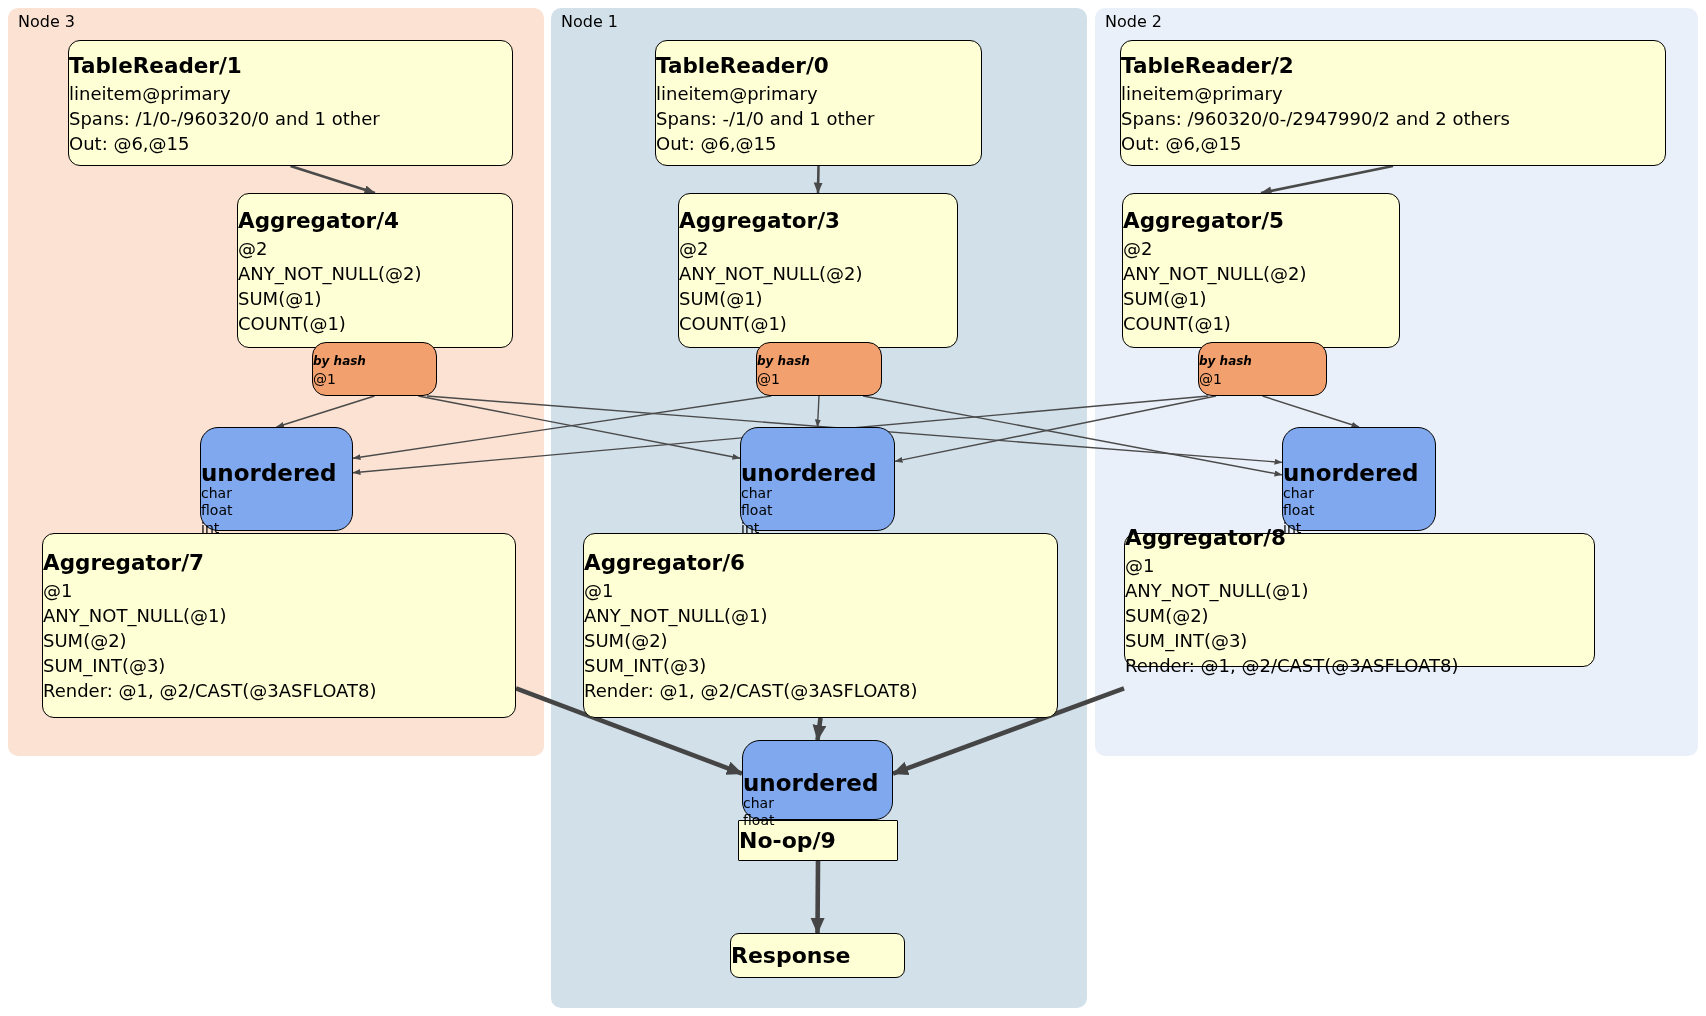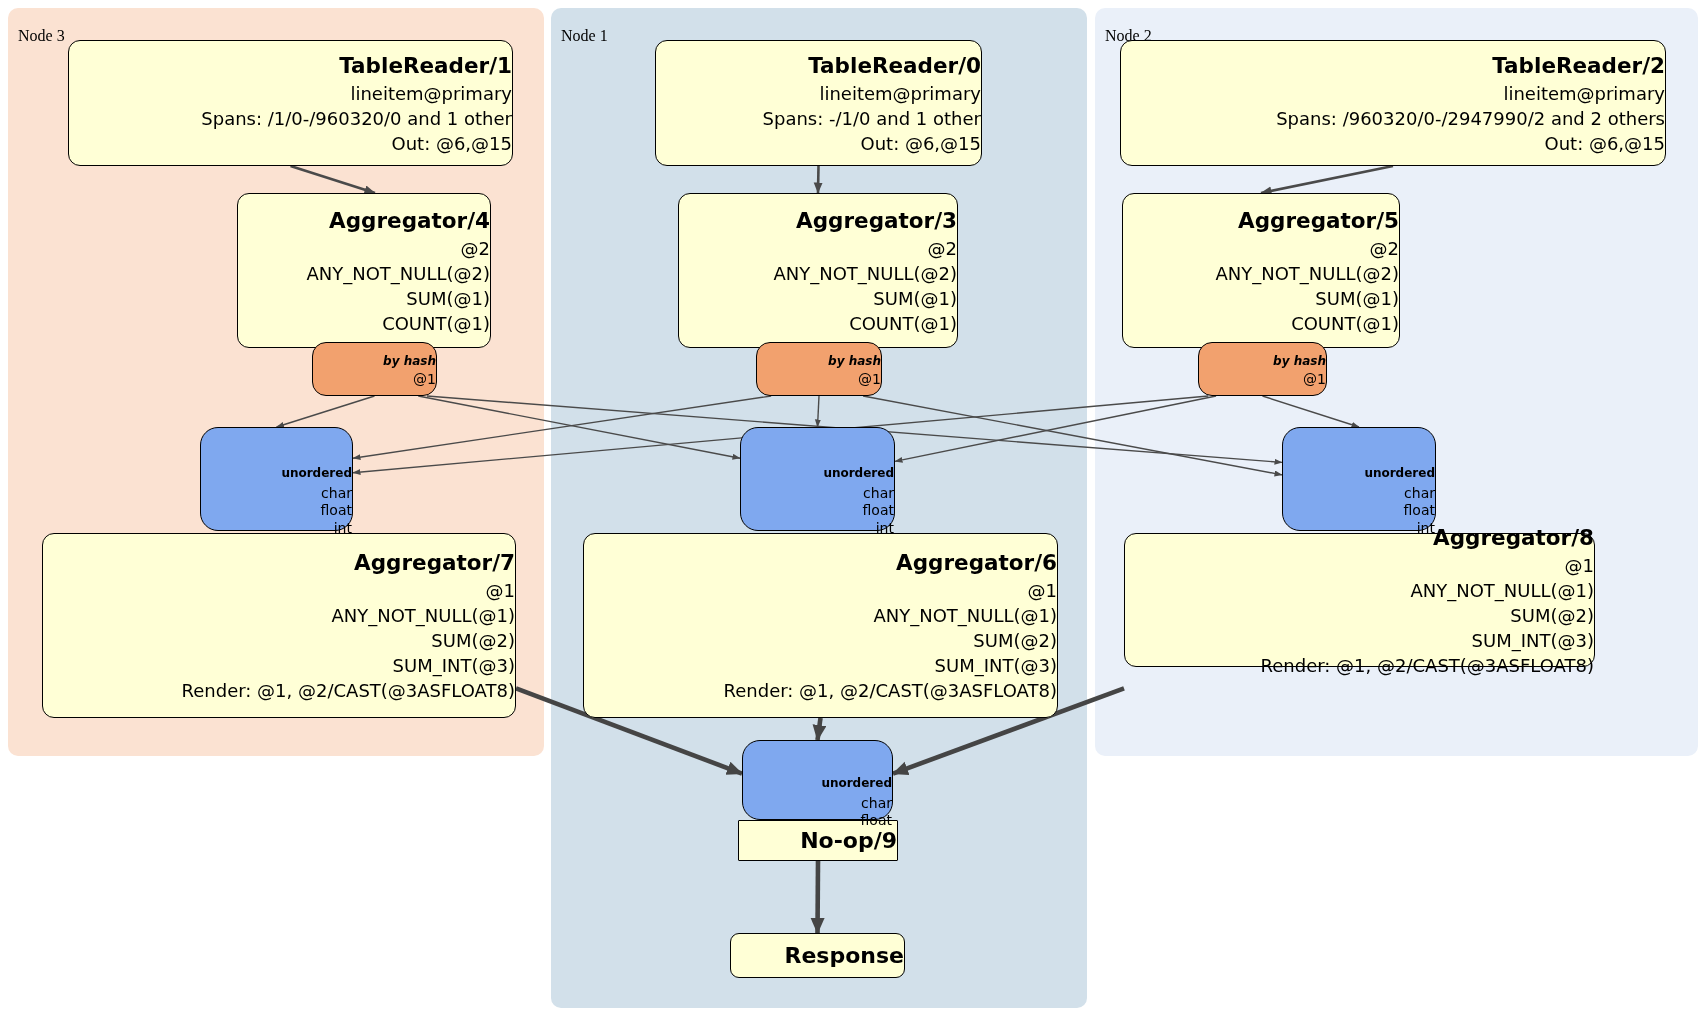--- a/index.html
+++ b/index.html
@@ -5,38 +5,38 @@
   html,body{margin:0;padding:0;background:#ffffff;}
   #stage{
     position:relative;width:1706px;height:1016px;overflow:hidden;
     font-family:"DejaVu Sans","Liberation Sans",sans-serif;color:#000;
     background:#ffffff;
   }
   .region{position:absolute;border-radius:10px;z-index:0;}
   #region-node3{background:var(--node3-bg,#fbe2d2);}
   #region-node1{background:var(--node1-bg,#d2e0ea);}
   #region-node2{background:var(--node2-bg,#eaf0f9);}
-  .region-label{position:absolute;left:10px;top:19px;font-size:16px;font-family:Liberation Serif, serif;}
+  .region-label{position:absolute;left:10px;top:4px;font-size:16px;}
   #edges{position:absolute;left:0;top:0;z-index:1;}
   .edge-thin{stroke:#4a4a4a;stroke-width:1.4;}
   .edge-med{stroke:#4a4a4a;stroke-width:2.6;}
   .edge-thick{stroke:#454545;stroke-width:4.6;}
   .node-box{
     position:absolute;box-sizing:border-box;z-index:2;
-    display:flex;flex-direction:column;align-items:flex-end;justify-content:center;
+    display:flex;flex-direction:column;align-items:flex-start;justify-content:center;
     text-align:center;border:1.5px solid #000;
   }
   .ybox{background:var(--box-bg,#ffffd6);border-radius:12px;}
   .router{background:var(--router-bg,#f2a16e);border-radius:14px;z-index:3;}
   .sync{background:var(--sync-bg,#7fa8ef);border-radius:18px;z-index:3;}
   .box-title{font-size:21.5px;font-weight:bold;line-height:30px;white-space:nowrap;}
   .box-line{font-size:18px;line-height:25px;white-space:nowrap;}
   .router .box-title{font-size:12px;line-height:20px;font-style:italic;}
   .router .box-line{font-size:14px;line-height:17px;}
-  .sync .box-title{font-size:12px;line-height:23px;margin-top:41px;}
+  .sync .box-title{font-size:23px;line-height:23px;margin-top:41px;}
   .sync .box-line{font-size:14px;line-height:17.5px;}
   .small-title{font-size:22px;font-weight:bold;line-height:26px;white-space:nowrap;}
 </style>
 </head>
 <body>
 
 <div id="stage">
 
   <div class="region" id="region-node3" style="left:8px;top:8px;width:536px;height:748px">
     <div class="region-label">Node 3</div>
@@ -90,21 +90,21 @@
     <div class="box-line">Spans: -/1/0 and 1 other</div>
     <div class="box-line">Out: @6,@15</div>
   </div>
   <div class="node-box ybox" style="left:1120px;top:40px;width:546px;height:126px">
     <div class="box-title">TableReader/2</div>
     <div class="box-line">lineitem@primary</div>
     <div class="box-line">Spans: /960320/0-/2947990/2 and 2 others</div>
     <div class="box-line">Out: @6,@15</div>
   </div>
 
-  <div class="node-box ybox" style="left:237px;top:193px;width:254px;height:155px">
+  <div class="node-box ybox" style="left:237px;top:193px;width:276px;height:155px">
     <div class="box-title">Aggregator/4</div>
     <div class="box-line">@2</div>
     <div class="box-line">ANY_NOT_NULL(@2)</div>
     <div class="box-line">SUM(@1)</div>
     <div class="box-line">COUNT(@1)</div>
   </div>
   <div class="node-box ybox" style="left:678px;top:193px;width:280px;height:155px">
     <div class="box-title">Aggregator/3</div>
     <div class="box-line">@2</div>
     <div class="box-line">ANY_NOT_NULL(@2)</div>

